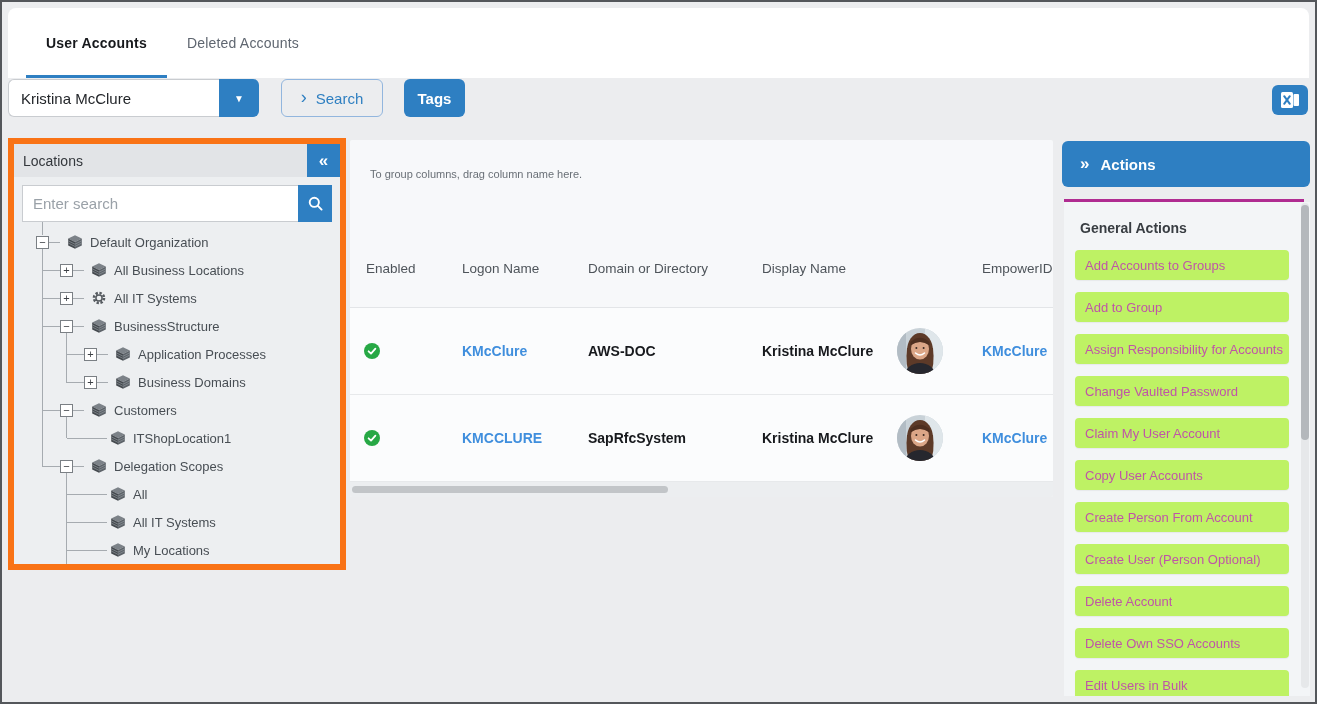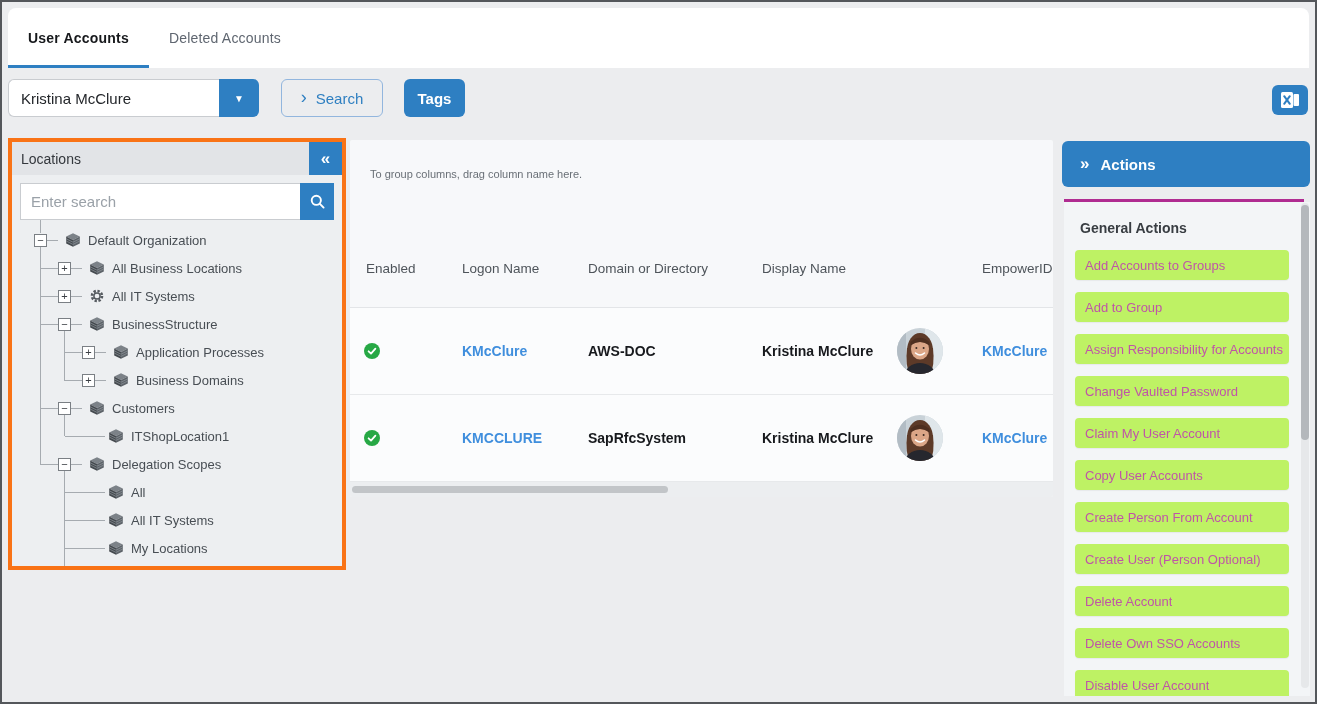--- a/index.html
+++ b/index.html
@@ -3,22 +3,22 @@
 <meta charset="utf-8">
 <style>
   * { box-sizing: border-box; margin: 0; padding: 0; }
   html,body { width:1317px; height:704px; }
   body { font-family: "Liberation Sans", "DejaVu Sans", sans-serif; background:#ecedef; }
 
   .screen { position:relative; width:1317px; height:704px; background:#ecedef;
             box-shadow: inset 0 0 0 2px #54575b; overflow:hidden; }
 
   
-  .tabbar { position:absolute; left:8px; top:8px; right:8px; height:60px; background:#fff;
-            border-radius:8px 8px 0 0; display:flex; padding-left:0;text-align:center; }
+  .tabbar { position:absolute; left:8px; top:8px; right:8px; height:70px; background:#fff;
+            border-radius:8px 8px 0 0; display:flex; padding-left:18px;text-align:center; }
   .tab { position:relative; display:flex; align-items:center; padding:0 20px; height:100%;
          font-size:14px; color:#5f6670; cursor:pointer; letter-spacing:.2px; }
   .tab.active { color:#17191c; font-weight:bold; }
   .tab.active::after { content:""; position:absolute; left:0; right:0; bottom:0; height:3px; background:#2e7fc2; }
 
   
   .search-combo { position:absolute; left:8px; top:79px; width:251px; height:38px; display:flex; }
   .search-combo input { flex:1; min-width:0; border:1px solid #c9ccd0; border-right:none;
             border-radius:6px 0 0 6px; padding:0 12px; font-size:15px; color:#23262a;
             font-family:inherit; background:#fff; outline:none; }
@@ -28,21 +28,21 @@
             border:1px solid #92b6de; border-radius:6px; color:#2e7fc1; font-size:15px; font-family:inherit;
             display:flex; align-items:center; justify-content:center; gap:9px; cursor:pointer; }
   .search-btn .chev { font-size:18px; line-height:1; margin-top:-2px; }
   .tags-btn { position:absolute; left:404px; top:79px; width:61px; height:38px; background:#2e7fc2;
             border:none; border-radius:6px; color:#fff; font-size:15px; font-weight:600; font-family:inherit; cursor:pointer; }
   .excel-btn { position:absolute; right:9px; top:85px; width:36px; height:30px; background:#2e7fc2;
             border:none; border-radius:6px; display:flex; align-items:center; justify-content:center; cursor:pointer; }
 
   
   .loc-panel { position:absolute; left:8px; top:138px; width:338px; height:432px;
-            border:4px solid #f97316; background:#edeff1; overflow:hidden; }
+            border:6px solid #f97316; background:#edeff1; overflow:hidden; }
   .loc-header { position:relative; height:33px; background:#e2e4e7; display:flex; align-items:center;
             padding-left:9px; font-size:14px; color:#33373c; }
   .loc-collapse { position:absolute; right:0; top:0; width:33px; height:33px; background:#2e7fc2; border:none;
             color:#fff; font-size:17px; font-weight:bold; cursor:pointer; line-height:33px; }
   .loc-search { display:flex; margin:8px; height:37px; }
   .loc-search input { flex:1; min-width:0; border:1px solid #c9ccd0; border-right:none; background:#fff;
             padding:0 10px; font-size:15px; color:#23262a; font-family:inherit; outline:none; }
   .loc-search input::placeholder { color:#9aa1a8; }
   .loc-search button { width:34px; border:none; background:#2e7fc2; display:flex; align-items:center;
             justify-content:center; cursor:pointer; }
@@ -423,23 +423,20 @@
         <div class="action-card">
           <span>Create User (Person Optional)</span>
         </div>
         <div class="action-card">
           <span>Delete Account</span>
         </div>
         <div class="action-card">
           <span>Delete Own SSO Accounts</span>
         </div>
         <div class="action-card">
-          <span>Disable User Account</span>
-        </div>
-        <div class="action-card">
           <span>Edit Users in Bulk</span>
         </div>
       </div>
     <div class="vscroll-track"></div>
     <div class="vscroll-thumb"></div>
   </div>
 
 </div>
 
 </body></html>

